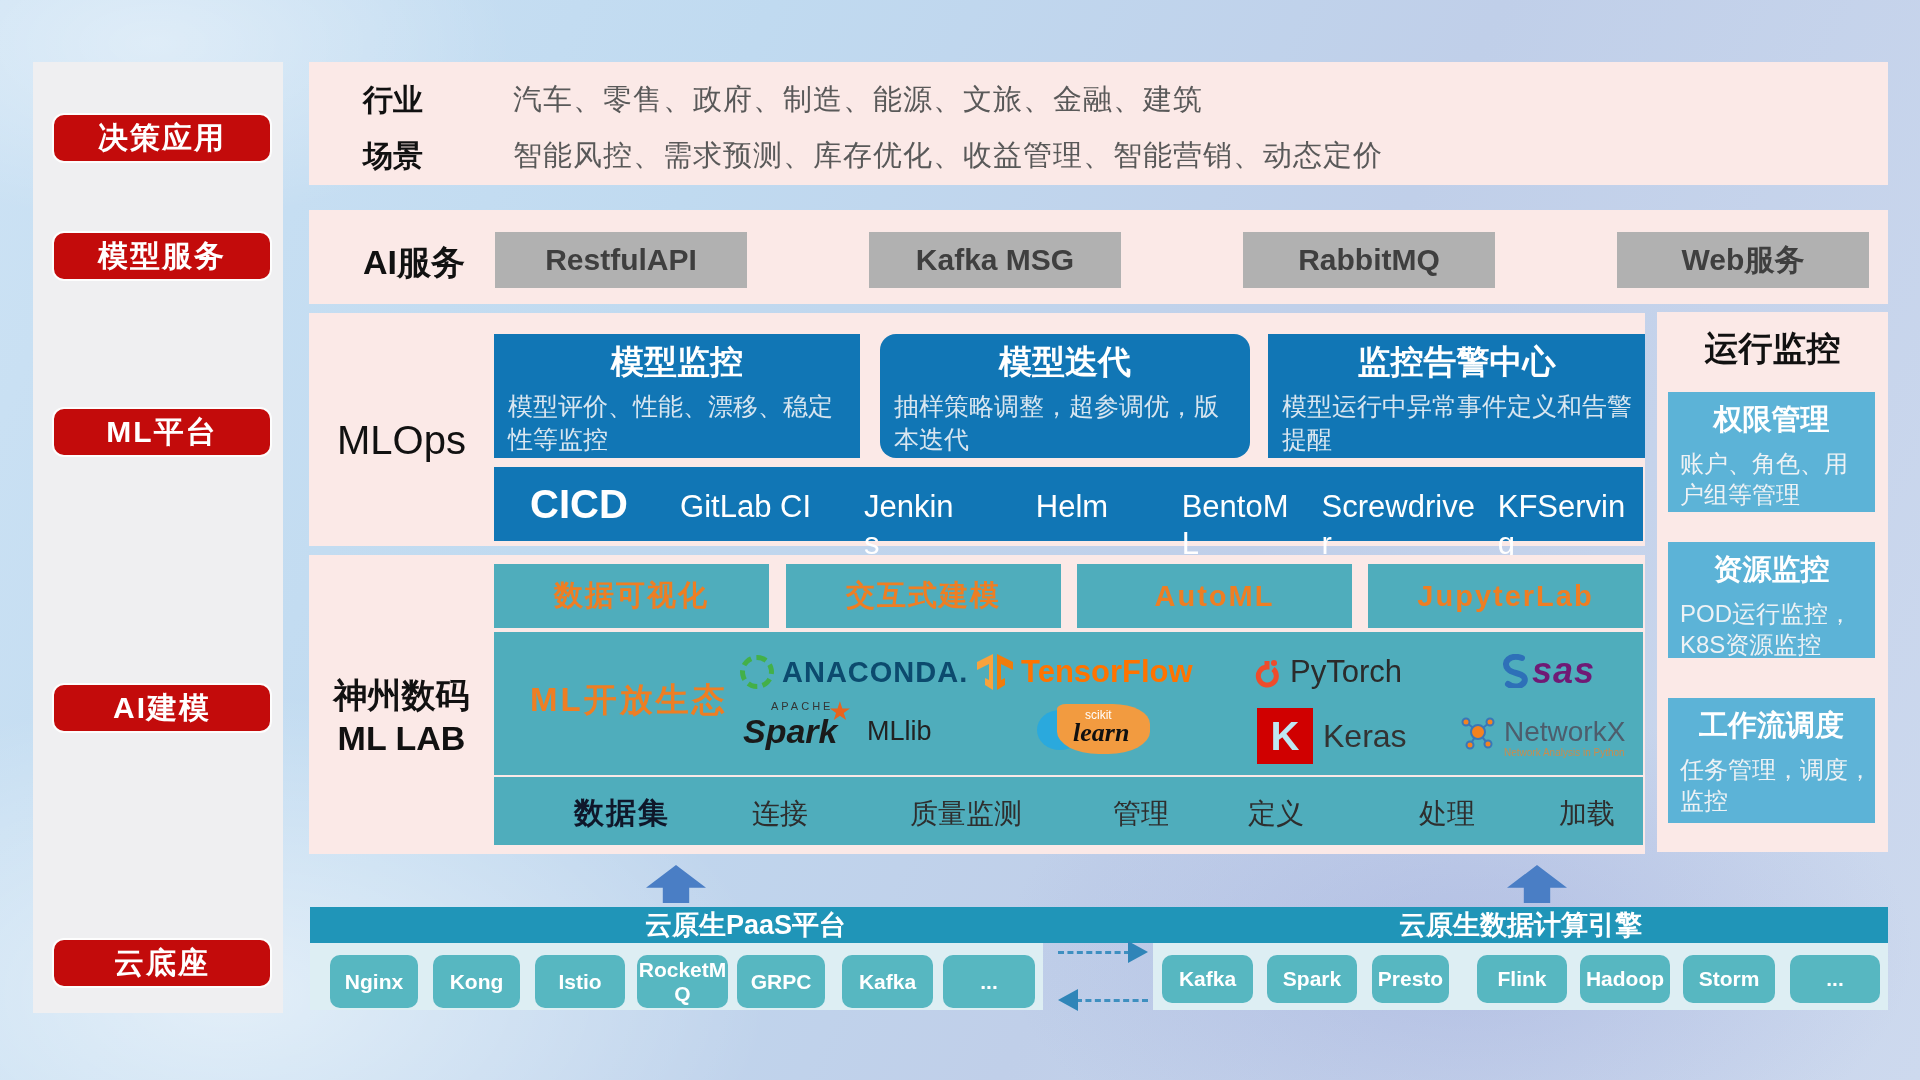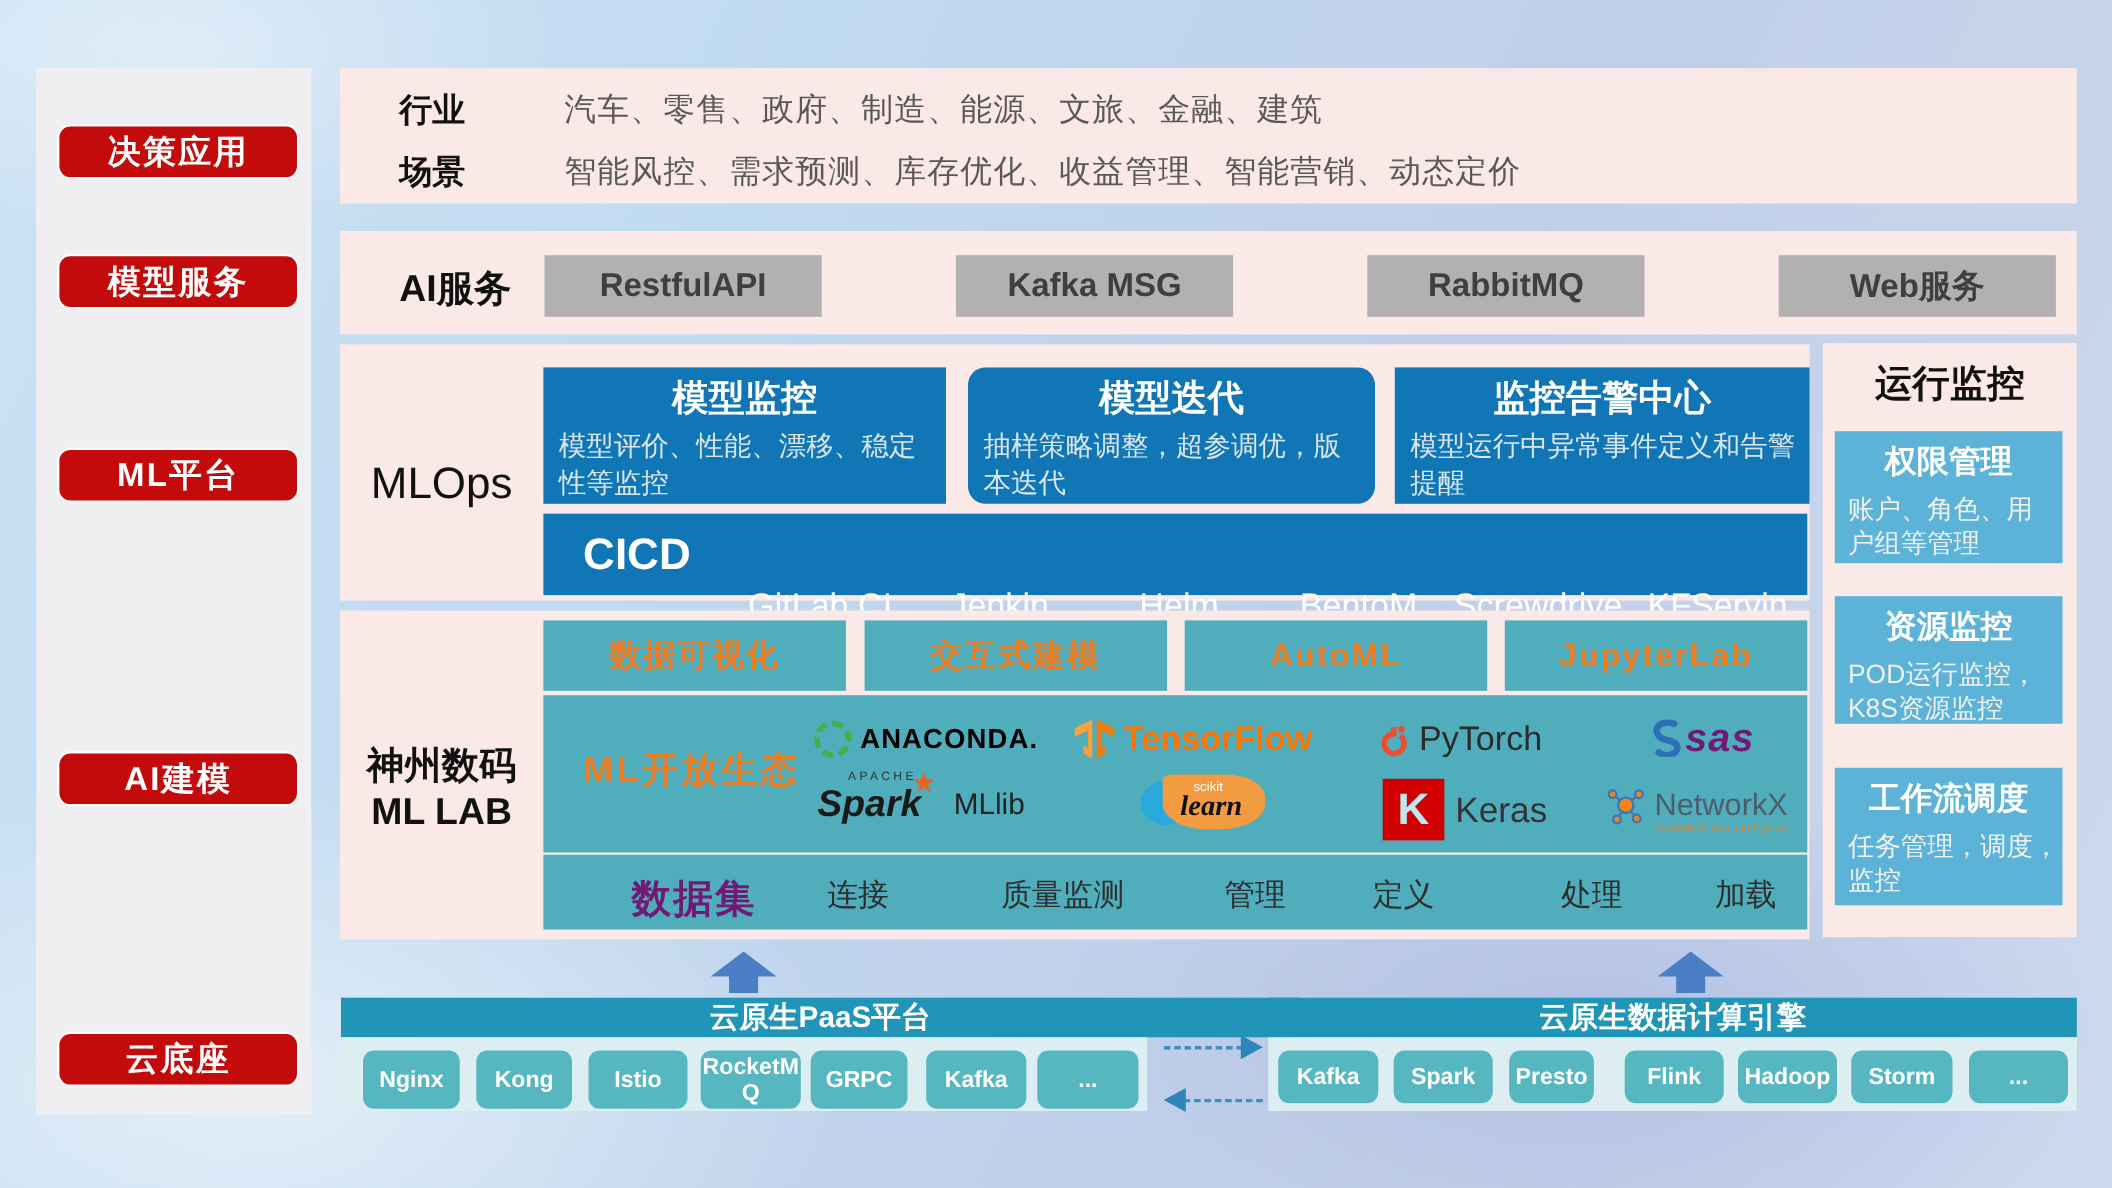--- a/index.html
+++ b/index.html
@@ -24,31 +24,31 @@
   .row2 { left:309px; top:210px; width:1579px; height:94px; }
   .graybtn { position:absolute; top:22px; width:252px; height:56px; background:#b1b1b1;
     color:#3f3f3f; font-weight:bold; font-size:30px; display:flex; align-items:center; justify-content:center; }
   .row3 { left:309px; top:313px; width:1336px; height:233px; }
   .bluecard { position:absolute; top:21px; height:124px; background:#1176b5; color:#fff; }
   .bluecard .t { text-align:center; font-weight:bold; font-size:33px; margin-top:6px; }
   .bluecard .d { color:#d9e6f0; font-size:25px; margin:5px 8px 0 14px; line-height:33px; }
   .cicdbar { position:absolute; left:185px; top:154px; width:1149px; height:74px; background:#1176b5;
     display:flex; color:#fff; }
   .cicdlabel { width:170px; font-weight:bold; font-size:40px; display:flex; align-items:center; justify-content:center; }
-  .cicditem { flex:1; text-align:center; padding-top:21px; font-size:31px; line-height:37px;margin-top:44px; }
+  .cicditem { flex:1; text-align:center; padding-top:21px; font-size:31px; line-height:37px; }
   .cicditem .wrap { display:inline-block; text-align:left; }
   .cicditem .l2 { display:block; }
   .labelcol { position:absolute; left:0; width:185px; text-align:center; }
   .row4 { left:309px; top:555px; width:1336px; height:299px; }
   .toolbtn { position:absolute; top:9px; width:275px; height:64px; background:#4fadbc;
     color:#ee7e23; font-weight:bold; font-size:29px; display:flex; align-items:center; justify-content:center; letter-spacing:2px; }
   .ecobox { position:absolute; left:185px; top:77px; width:1149px; height:143px; background:#4fadbc; }
   .ecolabel { position:absolute; left:36px; top:46px; color:#ee7e23; font-weight:bold; font-size:33px; letter-spacing:3px; }
   .databar { position:absolute; left:185px; top:222px; width:1149px; height:68px; background:#4fadbc; }
-  .databar .dlabel { position:absolute; left:80px; top:16px; color:#701a75; font-weight:bold; font-size:36px; letter-spacing:2px; }
+  .databar .dlabel { position:absolute; left:80px; top:16px; color:#0f172a; font-weight:bold; font-size:30px; letter-spacing:2px; }
   .databar .ditem { position:absolute; top:18px; transform:translateX(-50%); color:#2e2e2e; font-size:28px; }
   .rightcol { left:1657px; top:312px; width:231px; height:540px; }
   .rc-title { position:absolute; top:14px; width:100%; text-align:center; font-weight:bold; font-size:34px; color:#111; }
   .rccard { position:absolute; left:11px; width:207px; background:#5cb3d7; color:#fff; }
   .rccard .t { text-align:center; font-weight:bold; font-size:29px; margin-top:8px; }
   .rccard .d { color:#eef2f5; font-size:24px; margin:8px 10px 0 12px; line-height:31px; }
   .bheader { position:absolute; top:907px; height:36px; background:#2095b8; color:#fff; font-weight:bold;
     font-size:27px; display:flex; align-items:center; justify-content:center; }
   .bstrip { position:absolute; top:943px; height:67px; background:#ddeef3; }
   .bbtn { position:absolute; background:#57b7c1; border-radius:10px; color:#fff; font-weight:bold;
@@ -56,21 +56,21 @@
     word-break:break-all; padding:0 1px; }
   .uparrow { position:absolute; width:60px; height:38px; background:#4a7ec5;
     clip-path:polygon(50% 0, 100% 60%, 72% 60%, 72% 100%, 28% 100%, 28% 60%, 0 60%); }
   .dashline { position:absolute; border-top:3px dashed #3e8fc0; width:72px; }
   .dashhead { position:absolute; width:0; height:0; border-top:11px solid transparent; border-bottom:11px solid transparent; }
   .dh-right { border-left:20px solid #2f85b8; }
   .dh-left { border-right:20px solid #2f85b8; }
   
   .logo { position:absolute; display:flex; align-items:center; }
   .ana-icon { width:34px; height:34px; border-radius:50%; border:5px dashed #43b049; margin-right:8px; }
-  .ana-text { color:#000000; font-weight:bold; font-size:25px; letter-spacing:1px; }
+  .ana-text { color:#0c4a6e; font-weight:bold; font-size:29px; letter-spacing:1px; }
   .tf-icon { width:40px; height:40px; margin-right:6px; }
   .tf-text { color:#ff7300; font-size:31px; font-weight:bold; }
   .pt-icon { width:34px; height:34px; margin-right:6px; }
   .pt-text { color:#2b2b2b; font-size:31px; }
   .sas-icon { width:30px; height:34px; margin-right:2px; }
   .sas-text { color:#701a75; font-size:36px; font-weight:bold; letter-spacing:1px;font-style:italic; }
   .spark { position:absolute; }
   .spark .apache { font-size:11px; color:#333; letter-spacing:3px; position:absolute; top:-12px; left:28px; }
   .spark .sp { font-size:34px; font-weight:bold; font-style:italic; color:#1a1a1a; }
   .spark .star { position:absolute; right:-14px; top:-16px; color:#e8641e; font-size:26px; }

